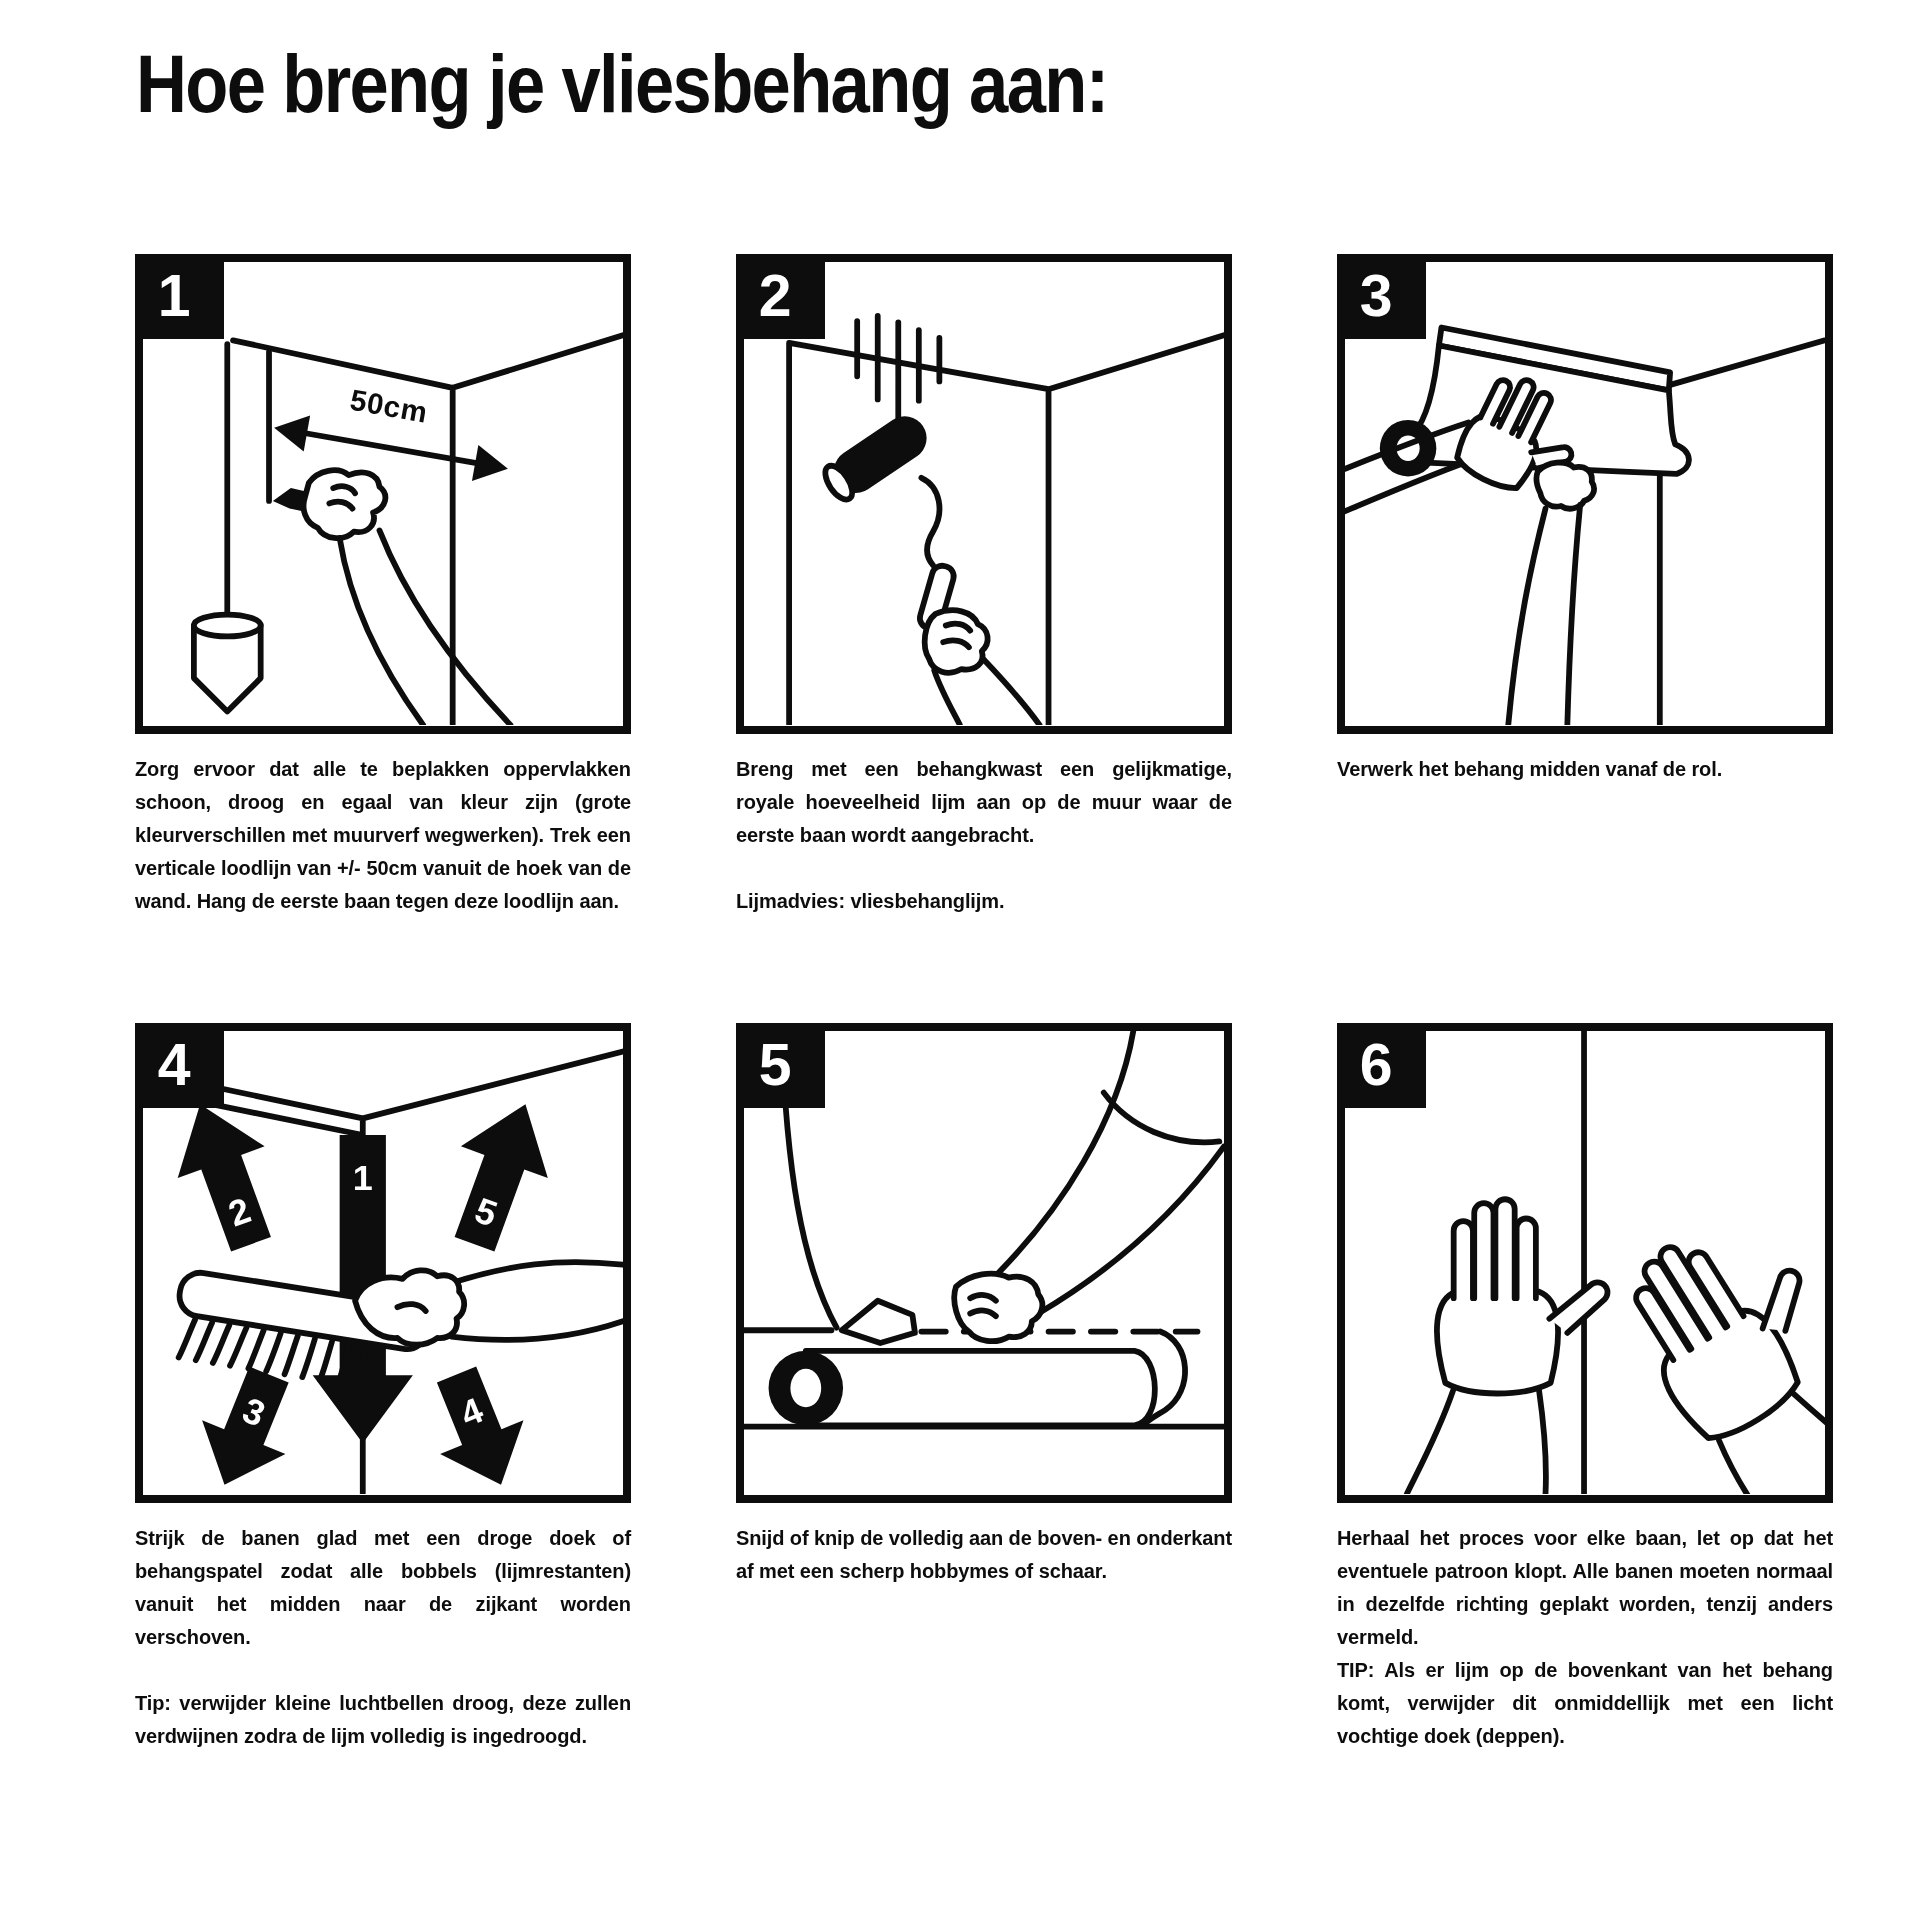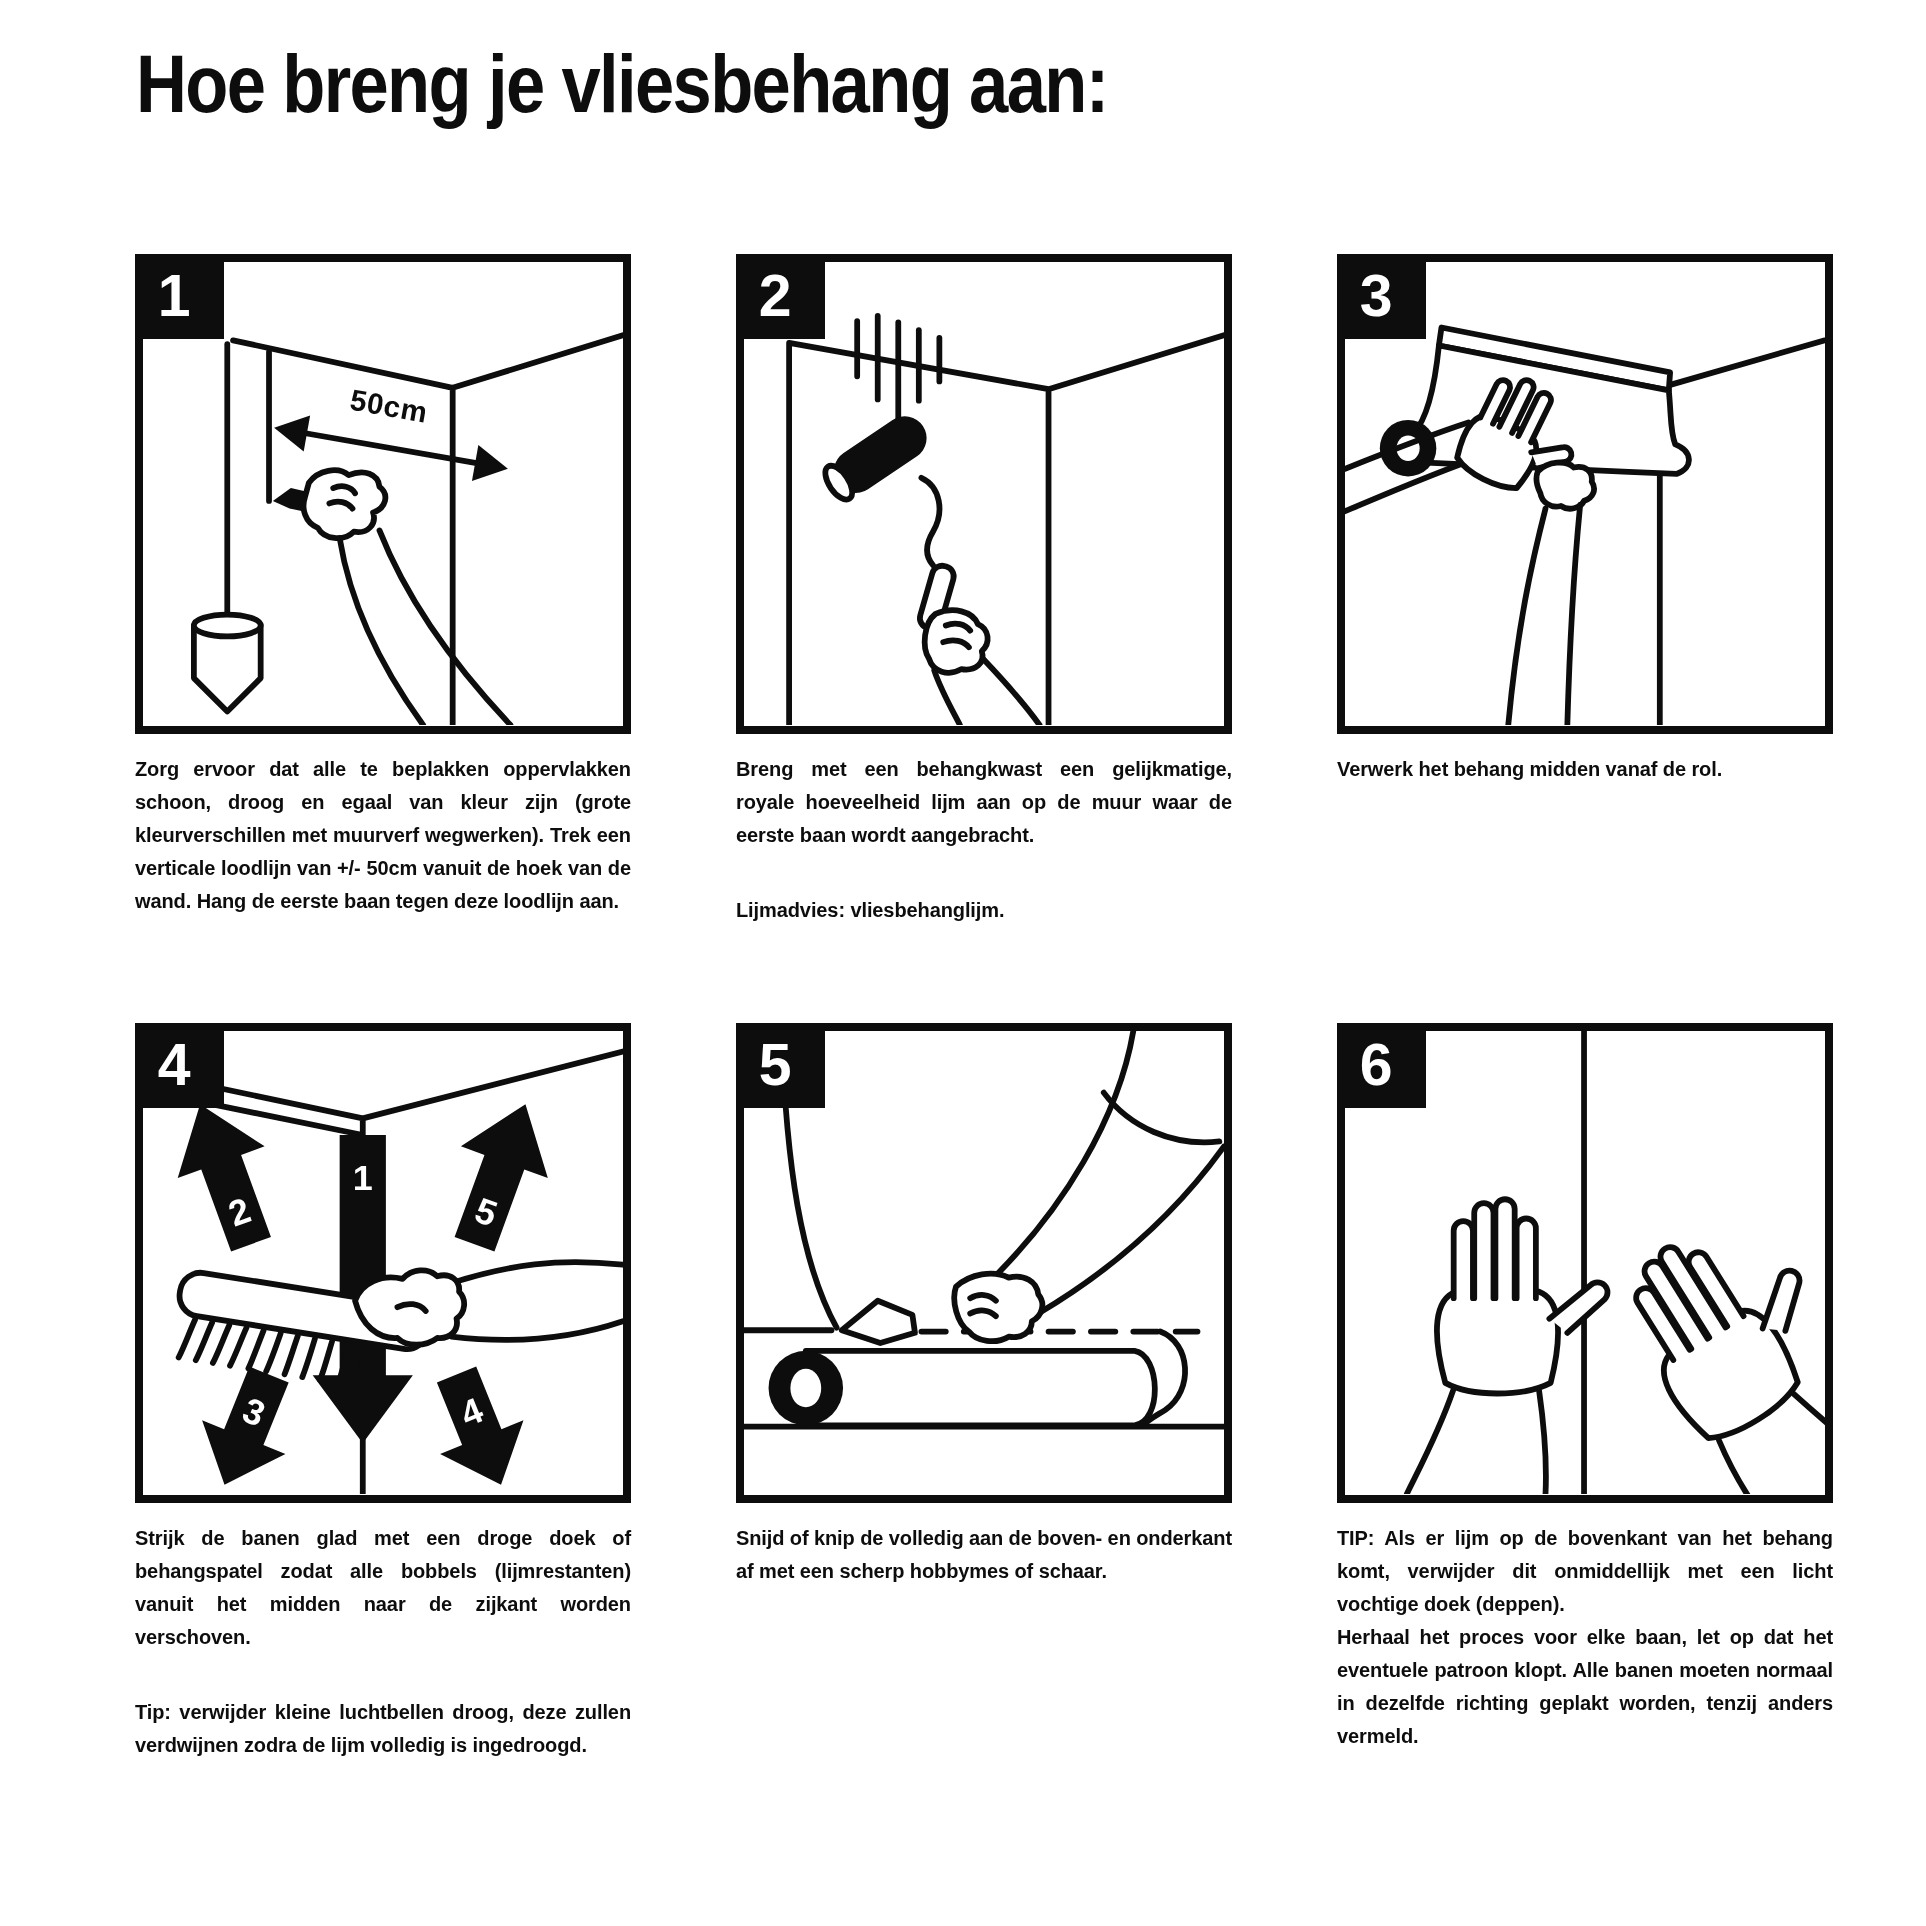--- a/index.html
+++ b/index.html
@@ -27,21 +27,21 @@
     background:#0d0d0d;color:#fff;display:flex;align-items:center;
     padding-left:23px;font-size:59px;font-weight:700;line-height:1;
   }
   .illus{position:absolute;left:0;top:0;width:480px;height:463px;display:block;}
 
   .caption{margin-top:19px;width:496px;}
   .caption p{
     margin:0;font-size:20px;line-height:33px;font-weight:700;
     text-align:justify;letter-spacing:-0.1px;color:#0d0d0d;
   }
-  .caption p + p{margin-top:42px;}
+  .caption p + p{margin-top:33px;}
   .caption.tight p + p{margin-top:0;}
 
   svg .ln{stroke:#0d0d0d;stroke-width:9;fill:none;stroke-linecap:round;stroke-linejoin:round;}
   svg .fillb{fill:#0d0d0d;stroke:none;}
   svg .fw{fill:#fff;stroke:#0d0d0d;stroke-width:9;stroke-linecap:round;stroke-linejoin:round;}
   svg text{font-family:"Liberation Sans","DejaVu Sans",sans-serif;font-weight:700;}
   svg .arrownum{fill:#fff;font-size:56px;text-anchor:middle;}
   svg .measure{fill:#0d0d0d;font-size:46px;text-anchor:middle;letter-spacing:1px;}
 </style>
 </head>
@@ -243,19 +243,19 @@
           <path class="fw" d="M 35,10 L 35,-99 A 15,15 0 0 1 65,-99 L 65,10"></path>
           <path class="fw" d="M 80,42 L 144,-10 A 15,15 0 0 1 166,12 L 108,64"></path>
           <path class="ln" d="M -70,154 C -84,240 -78,330 -56,430 M 66,150 C 92,240 120,330 160,430"></path>
         </g>
       </svg>
       <div class="badge">
         <span>6</span>
       </div>
     </div>
     <div class="caption tight">
+      <p>Herhaal het proces voor elke baan, let op dat het eventuele patroon klopt. Alle banen moeten normaal in dezelfde richting geplakt worden, tenzij anders vermeld.</p>
       <p>TIP: Als er lijm op de bovenkant van het behang komt, verwijder dit onmiddellijk met een licht vochtige doek (deppen).</p>
-      <p>Herhaal het proces voor elke baan, let op dat het eventuele patroon klopt. Alle banen moeten normaal in dezelfde richting geplakt worden, tenzij anders vermeld.</p>
     </div>
   </div>
 
 </div>
 
 
 </body></html>

